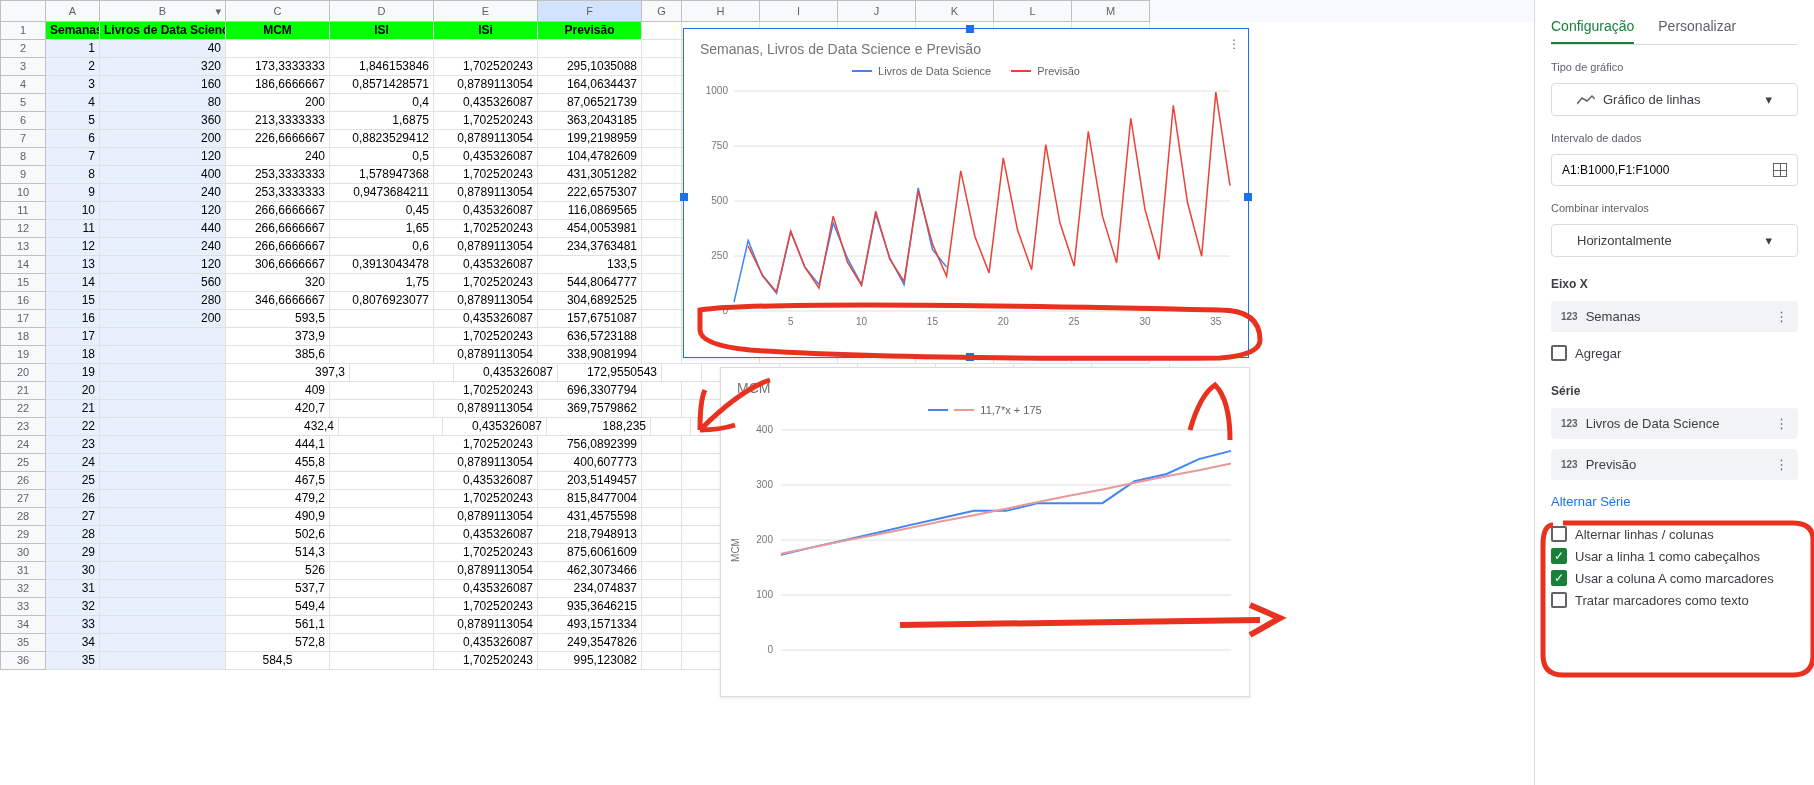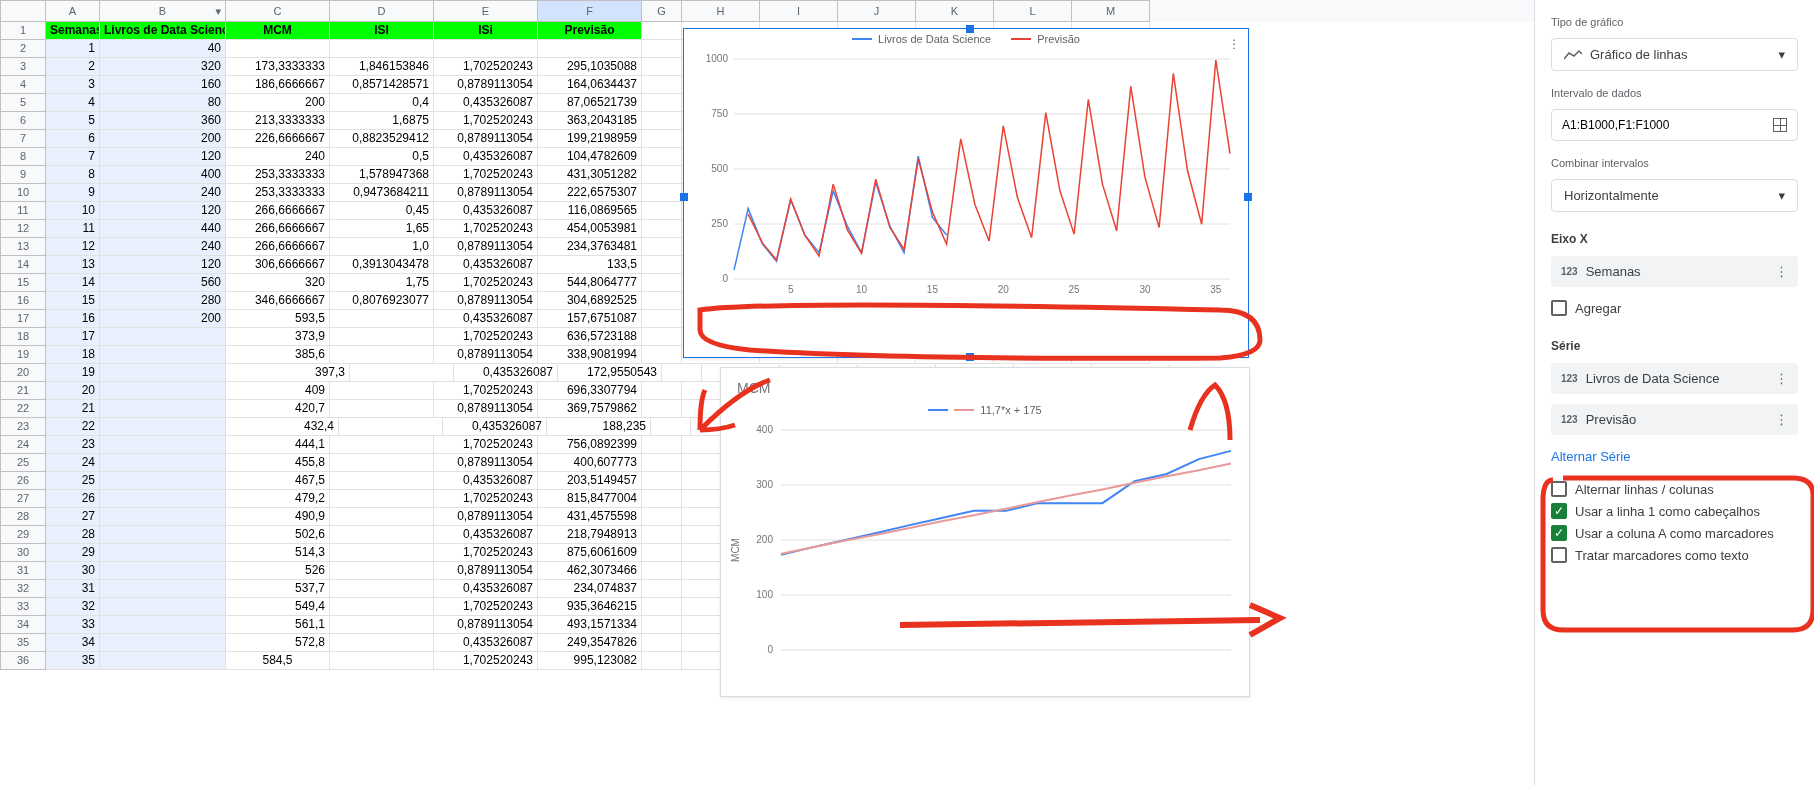--- a/index.html
+++ b/index.html
@@ -12,21 +12,21 @@
 .grid { display: flex; flex-direction: column; }
 .row { display: flex; height: 18px; }
 .row-header { width: 46px; border: 1px solid #c0c0c0; border-top: none; text-align: center; line-height: 17px; color: #5f6368; font-size: 11px; background: #f8f9fa; }
 .cell { border-right: 1px solid #e1e1e1; border-bottom: 1px solid #e1e1e1; padding: 0 4px; line-height: 17px; overflow: hidden; white-space: nowrap; text-align: right; font-size: 12px; }
 .hdr { background: #00ff00; font-weight: bold; text-align: center; color: #000; }
 .sidebar { width: 280px; border-left: 1px solid #dadce0; padding: 10px 16px; display: flex; flex-direction: column; gap: 10px; background: #fff; }
 .tabs { display: flex; gap: 24px; border-bottom: 1px solid #dadce0; }
 .tab { padding: 8px 0; font-size: 14px; color: #5f6368; cursor: pointer; }
 .tab.active { color: #188038; border-bottom: 2px solid #188038; font-weight: 500; }
 .label { font-size: 11px; color: #5f6368; margin-top: 6px; }
-.select { border: 1px solid #dadce0; border-radius: 4px; padding: 8px 12px; display: flex; align-items: center; justify-content: space-between; font-size: 13px; color: #3c4043; }
+.select { border: 1px solid #dadce0; border-radius: 4px; padding: 8px 25px; display: flex; align-items: center; justify-content: space-between; font-size: 13px; color: #3c4043; }
 .input { border: 1px solid #dadce0; border-radius: 4px; padding: 8px 10px; font-size: 12px; display:flex; justify-content:space-between; align-items:center; }
 .section-h { font-size: 12px; font-weight: bold; color: #3c4043; margin-top: 10px; }
 .pill { background: #f1f3f4; border-radius: 4px; padding: 8px 10px; display: flex; align-items: center; gap: 8px; font-size: 13px; color: #3c4043; }
 .pill .dots { margin-left: auto; color: #5f6368; cursor:pointer; }
 .check-row { display: flex; align-items: center; gap: 8px; font-size: 13px; color: #3c4043; padding: 3px 0; }
 .checkbox { width: 16px; height: 16px; border: 2px solid #5f6368; border-radius: 2px; display:flex; align-items:center; justify-content:center; }
 .checkbox.checked { background: #188038; border-color: #188038; color: #fff; font-size: 12px; }
 .add-link { color: #1a73e8; font-size: 13px; padding: 4px 0; cursor: pointer; }
 .chart-box { position: absolute; background: #fff; border: 1px solid #1a73e8; box-shadow: 0 1px 3px rgba(0,0,0,0.1); }
 .chart-box.sub { border-color: #dadce0; }
@@ -255,21 +255,21 @@
         <div class="cell" style="width: 78px;"></div>
         <div class="cell" style="width: 78px;"></div>
         <div class="cell" style="width: 78px;"></div>
         <div class="cell" style="width: 78px;"></div>
       </div>
       <div class="row">
         <div class="row-header">13</div>
         <div class="cell" style="width: 54px; background: rgb(232, 240, 254);">12</div>
         <div class="cell" style="width: 126px; background: rgb(232, 240, 254);">240</div>
         <div class="cell" style="width: 104px;">266,6666667</div>
-        <div class="cell" style="width: 104px;">1,0</div>
+        <div class="cell" style="width: 104px;">0,6</div>
         <div class="cell" style="width: 104px;">0,8789113054</div>
         <div class="cell" style="width: 104px;">234,3763481</div>
         <div class="cell" style="width: 40px;"></div>
         <div class="cell" style="width: 78px;"></div>
         <div class="cell" style="width: 78px;"></div>
         <div class="cell" style="width: 78px;"></div>
         <div class="cell" style="width: 78px;"></div>
         <div class="cell" style="width: 78px;"></div>
         <div class="cell" style="width: 78px;"></div>
       </div>
@@ -642,20 +642,21 @@
         <div class="cell" style="width: 78px;"></div>
       </div>
     </div>
 
   <div class="chart-box" style="left:683px; top:28px; width:566px; height:330px">
     <div class="chart-handle" style="left:-4px; top:50%"></div>
     <div class="chart-handle" style="right:-4px; top:50%"></div>
     <div class="chart-handle" style="left:50%; top:-4px"></div>
     <div class="chart-handle" style="left:50%; bottom:-4px"></div>
     <div class="chart-menu">⋮</div>
+    <div class="chart-title">Semanas, Livros de Data Science e Previsão</div>
     <div class="chart-legend">
       <div class="legend-item">
           <span class="legend-swatch" style="background:#4285f4"></span>
           <span>Livros de Data Science</span>
         </div>
       <div class="legend-item">
           <span class="legend-swatch" style="background:#ea4335"></span>
           <span>Previsão</span>
         </div>
     </div>
@@ -710,20 +711,24 @@
 
   <svg class="annotation" style="left:0; top:0" width="1300" height="780">
     <path d="M 700 310 Q 770 300 1220 310 Q 1260 310 1260 340 Q 1260 355 1220 358 Q 900 360 750 350 Q 700 345 700 330 Z" stroke="#e8321f" stroke-width="5" fill="none"></path>
     <path d="M 700 430 Q 740 390 770 380 M 700 430 Q 700 400 705 390 M 700 430 Q 720 430 735 425" stroke="#e8321f" stroke-width="5" fill="none"></path>
     <path d="M 1190 430 Q 1200 395 1215 385 Q 1230 400 1230 440" stroke="#e8321f" stroke-width="5" fill="none"></path>
     <path d="M 900 625 L 1260 620 M 1250 605 L 1280 618 L 1250 635" stroke="#e8321f" stroke-width="6" fill="none"></path>
   </svg>
 </div>
 
 <div class="sidebar">
+  <div class="tabs">
+    <div class="tab active">Configuração</div>
+    <div class="tab">Personalizar</div>
+  </div>
 
   <div class="label">Tipo de gráfico</div>
   <div class="select">
     <span style="display:flex;align-items:center;gap:8px">
         <svg width="18" height="12">
           <polyline points="0,10 5,4 10,7 15,2 18,5" stroke="#5f6368" fill="none" stroke-width="1.5"></polyline>
         </svg>
         <span>Gráfico de linhas</span>
       </span>
     <span>▾</span>

